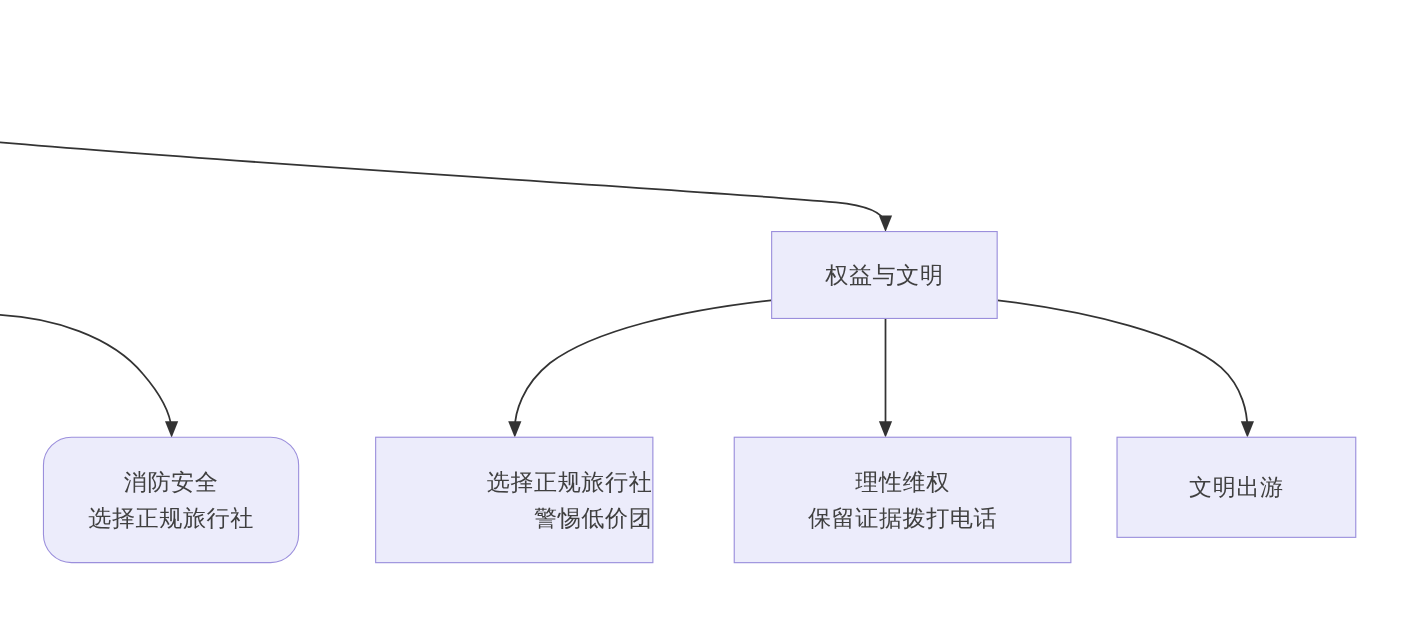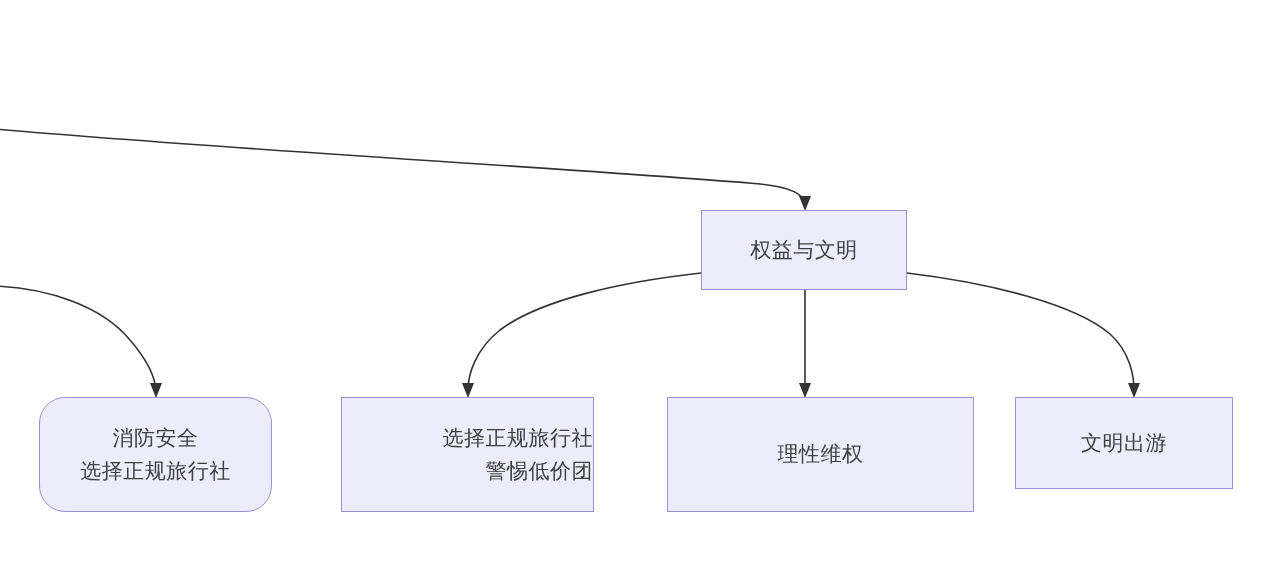--- a/index.html
+++ b/index.html
@@ -97,19 +97,20 @@
     <span class="line">选择正规旅行社</span>
   </div>
 
   <div class="flow-node" style="left:341px; top:397px; width:253px; height:115px;align-items:flex-end;">
     <span class="line">选择正规旅行社</span>
     <span class="line">警惕低价团</span>
   </div>
 
   <div class="flow-node" style="left:667px; top:397px; width:307px; height:115px;">
     <span class="line">理性维权</span>
+    <span class="line">保留证据拨打电话</span>
   </div>
 
   <div class="flow-node" style="left:1015px; top:397px; width:218px; height:92px;">
     <span class="line">文明出游</span>
   </div>
 
 </div>
 
 </body></html>

